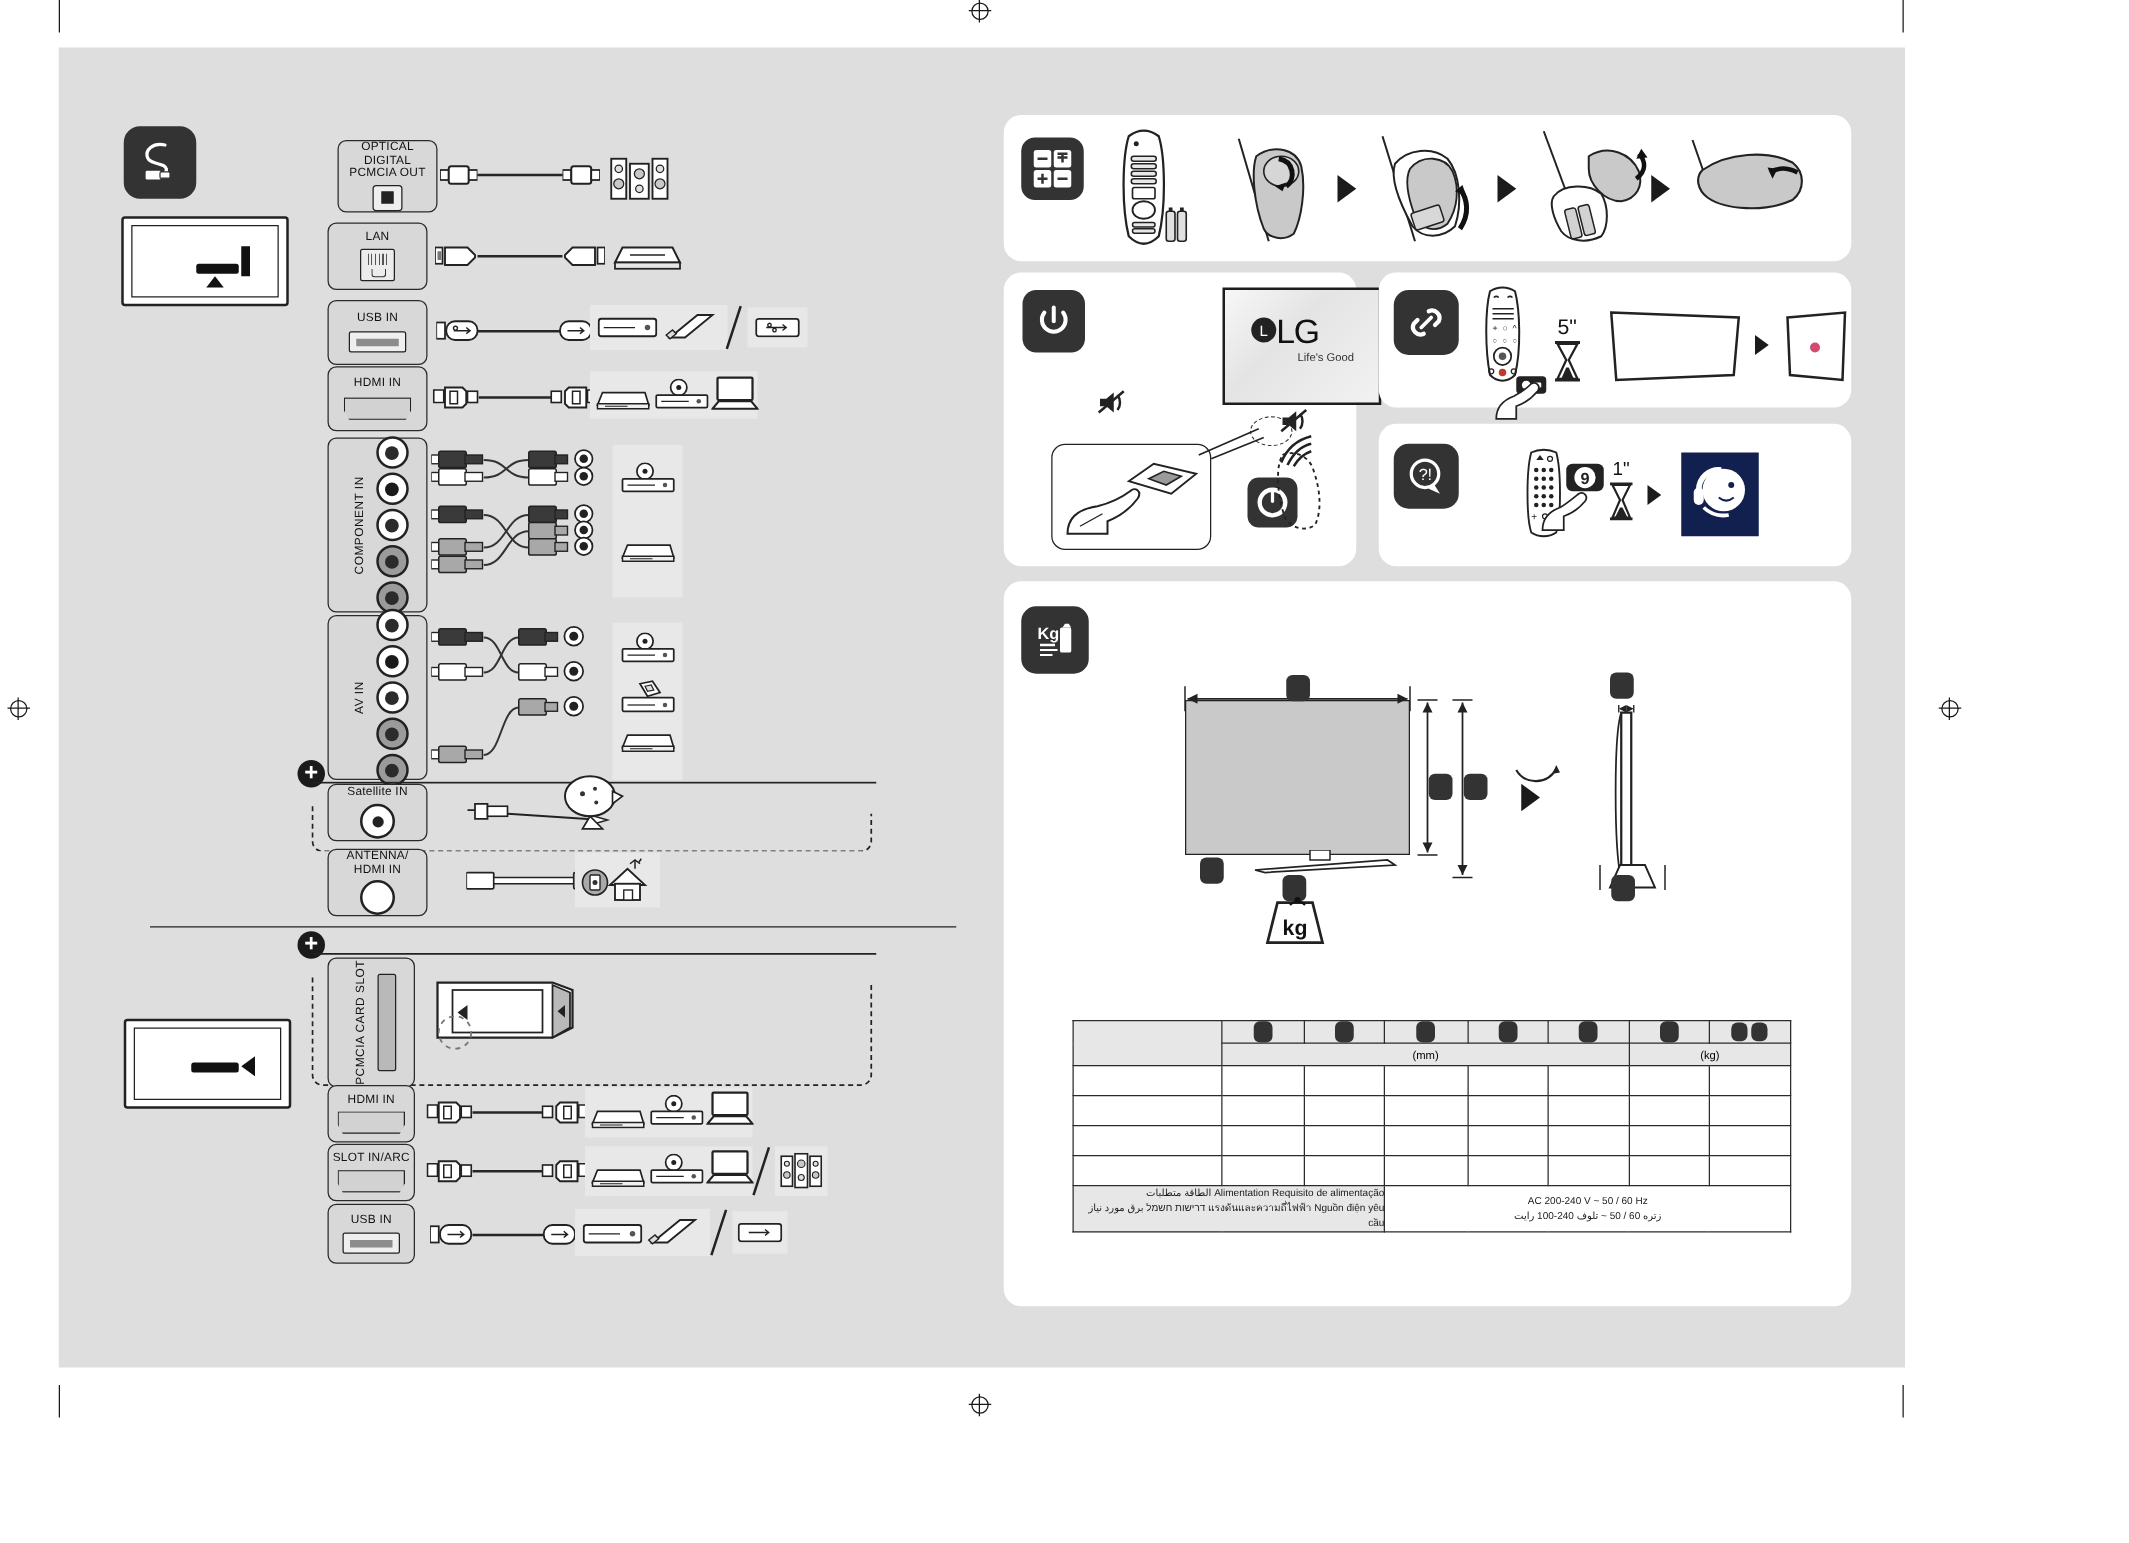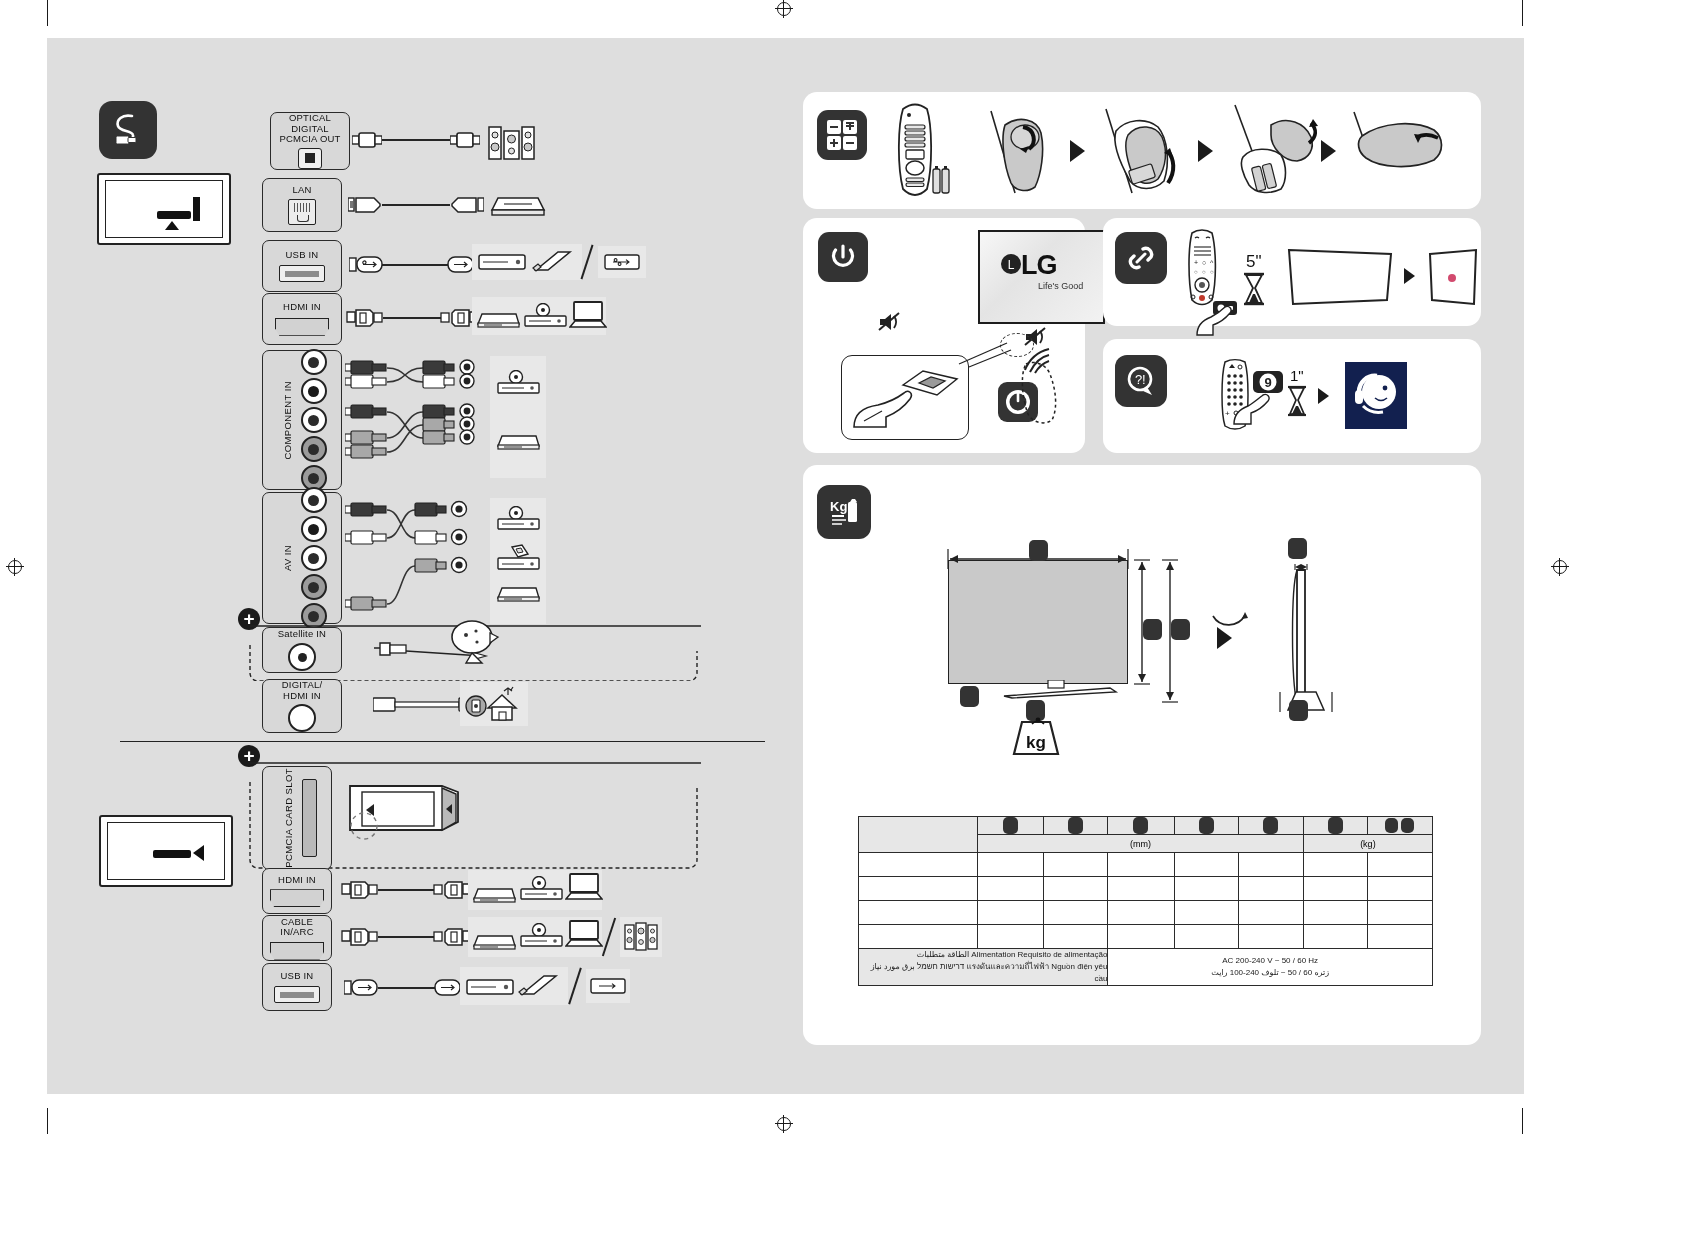--- a/index.html
+++ b/index.html
@@ -65,21 +65,21 @@
   table.spec{position:absolute;border-collapse:collapse;font-size:8.5px;}
   table.spec td,table.spec th{border:1px solid #2b2b2b;padding:0;}
   .blob{display:inline-block;width:15px;height:17px;background:#333;border-radius:5px;vertical-align:middle;}
   .blob.sm{width:13px;height:15px;}
   .hdr{background:#e7e7e7;}
   .mmrow{background:#e7e7e7;text-align:center;font-size:9px;}
   .pwrcell{background:#e7e7e7;font-size:8px;line-height:12px;text-align:right;padding:3px 6px;color:#1a1a1a;}
   .pwrval{font-size:8px;line-height:12px;text-align:center;color:#1a1a1a;}
 
   .lgscreen{position:absolute;background:linear-gradient(135deg,#f7f7f7 0%,#e4e4e4 40%,#f2f2f2 100%);border:2px solid #1d1d1d;}
-  .lgtext{position:absolute;font-weight:bold;color:#111;text-align:center;}
+  .lgtext{position:absolute;font-weight:normal;color:#111;text-align:center;}
   .csq{position:absolute;background:#12204f;}
   .arrowr{position:absolute;width:0;height:0;border-left:15px solid #1b1b1b;border-top:11px solid transparent;border-bottom:11px solid transparent;}
   .arrowr.sm{border-left-width:11px;border-top-width:8px;border-bottom-width:8px;}
 </style>
 </head>
 <body>
 
 <div class="page">
 
   <div class="crop" style="left:47px;top:0;width:1.4px;height:26px;"></div>
@@ -472,21 +472,21 @@
         <ellipse cx="24" cy="18" rx="20" ry="16" fill="#fff" stroke="#222" stroke-width="1.6"></ellipse>
     <circle cx="18" cy="16" r="2" fill="#333"></circle>
         <circle cx="28" cy="12" r="1.6" fill="#333"></circle>
         <circle cx="29" cy="23" r="1.6" fill="#333"></circle>
     <path d="M42 14 l8 4 l-8 6 z" fill="#fff" stroke="#222" stroke-width="1.3"></path>
     <path d="M24 34 l-6 10 h16 z" fill="#fff" stroke="#222" stroke-width="1.4"></path>
       </svg>
   </div>
 
   <div class="port" style="left:262px;top:679px;width:78px;height:52px;">
-    <div class="plabel">DIGITAL/</div>
+    <div class="plabel">ANTENNA/</div>
     <div class="plabel" style="margin-bottom:3px;">HDMI IN</div>
     <div class="coax empty">
         <i></i>
       </div>
   </div>
   <div style="position:absolute;left:373px;top:694px;">
     <svg width="110" height="22">
         <rect x="0" y="4" width="22" height="13" rx="1" fill="#fff" stroke="#222" stroke-width="1.4"></rect>
     <rect x="22" y="8" width="64" height="5" fill="#fff" stroke="#222" stroke-width="1.2"></rect>
     <rect x="86" y="4" width="22" height="13" rx="1" fill="#fff" stroke="#222" stroke-width="1.4"></rect>
@@ -575,21 +575,21 @@
   </div>
   <div style="position:absolute;left:565px;top:872px;">
     <svg width="38" height="30">
         <rect x="5" y="2" width="28" height="18" rx="1" fill="#fff" stroke="#222" stroke-width="1.8"></rect>
         <rect x="8" y="5" width="22" height="12" fill="#fff"></rect>
         <path d="M1 27 L6 21 h26 l5 6 z" fill="#fff" stroke="#222" stroke-width="1.6"></path>
       </svg>
   </div>
 
   <div class="port" style="left:262px;top:915px;width:68px;height:44px;">
-    <div class="plabel" style="margin-bottom:4px;">CABLE IN/ARC</div>
+    <div class="plabel" style="margin-bottom:4px;">SLOT IN/ARC</div>
     <div class="hdmijack"></div>
   </div>
   <div class="wire" style="left:378px;top:936px;width:60px;height:2.2px;"></div>
   <div class="plug" style="left:341px;top:926px;">
     <svg width="40" height="22">
         <path d="M1 5 h8 v10 h-8z" fill="#fff" stroke="#222" stroke-width="1.3"></path>
         <path d="M10 3 h14 l3 3 v10 l-3 3 h-14z" fill="#fff" stroke="#222" stroke-width="1.5"></path>
         <rect x="14" y="6" width="6" height="10" fill="#fff" stroke="#222" stroke-width="1.2"></rect>
         <rect x="28" y="6" width="8" height="9" fill="#fff" stroke="#222" stroke-width="1.3"></rect>
       </svg>

